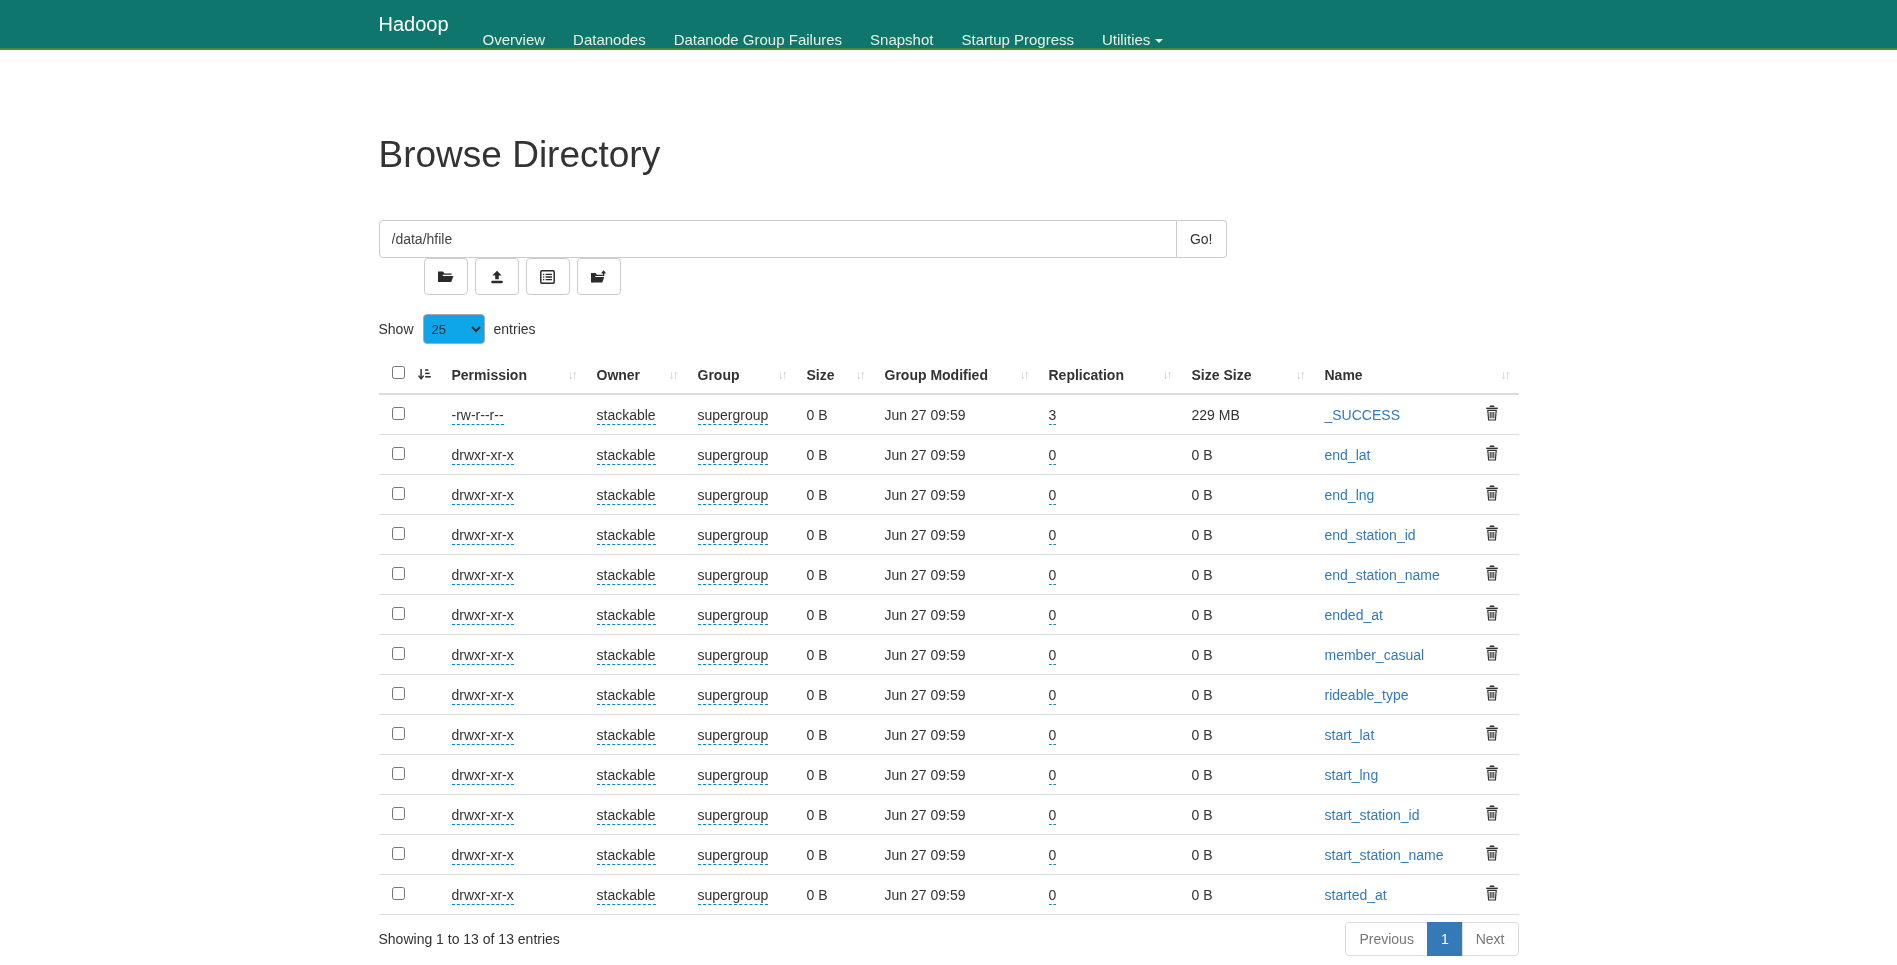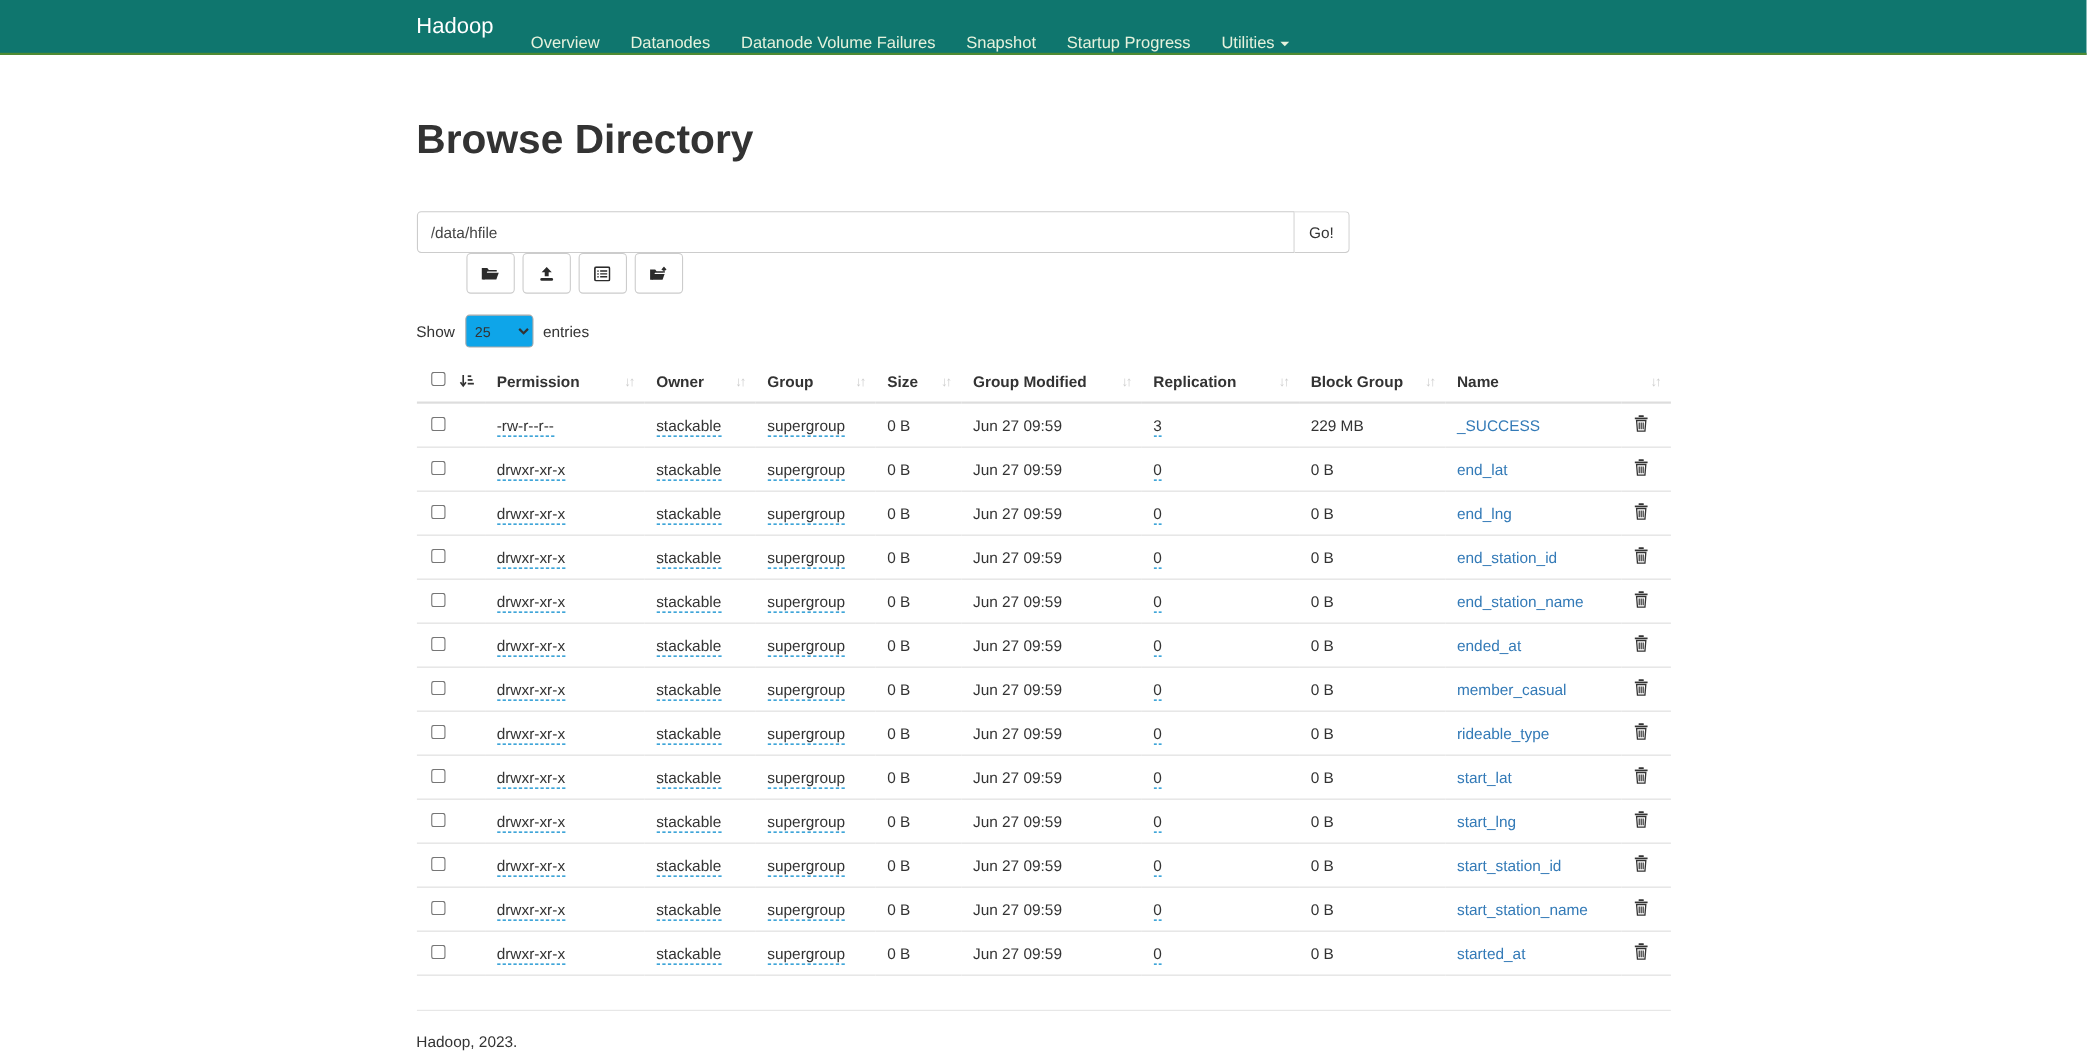--- a/index.html
+++ b/index.html
@@ -9,21 +9,21 @@
   
   .navbar { height:50px; background:#0f766e; border-bottom:2px solid #4e8a33; }
   .navbar-inner { width:1170px; margin:0 auto; height:100%; display:flex; align-items:center; padding:0 15px; }
   .brand { color:#ffffff; font-size:20px; text-decoration:none; margin-right:20px; }
   .nav-link { color:#e6f2dd; font-size:15px; text-decoration:none; padding:0 14px;margin-top:30px; }
   .caret { display:inline-block; width:0; height:0; margin-left:5px; vertical-align:middle;
            border-left:4px solid transparent; border-right:4px solid transparent; border-top:4px solid #e6f2dd; }
 
   
   .container { width:1170px; margin:0 auto; padding:0 15px; }
-  h1.page-title { font-size:37px; font-weight:700; color:#333; margin:56px 0 0 0; }
+  h1.page-title { font-size:37px; font-weight:400; color:#333; margin:84px 0 0 0; }
 
   
   .path-row { display:flex; align-items:flex-start; margin-top:44px;flex-direction:column; }
   .input-group { display:flex; width:848px; }
   .path-input { flex:1; height:38px; padding:6px 12px; font-size:14px; color:#444;
                 border:1px solid #ccc; border-radius:4px 0 0 4px; outline:none; font-family:inherit; }
   .go-btn { height:38px; padding:6px 13px; font-size:14px; color:#333; background:#fff;
             border:1px solid #ccc; border-left:none; border-radius:0 4px 4px 0; cursor:pointer; font-family:inherit; }
   .icon-toolbar { display:flex; margin-left:38px; }
   .tool-btn { width:44px; height:37px; margin-left:7px; background:#fff; border:1px solid #ccc;
@@ -70,21 +70,21 @@
   .site-footer { margin-top:20px; font-size:14px; color:#333; }
 </style>
 </head>
 <body>
 
 <nav class="navbar">
   <div class="navbar-inner">
     <a class="brand">Hadoop</a>
     <a class="nav-link">Overview</a>
     <a class="nav-link">Datanodes</a>
-    <a class="nav-link">Datanode Volume Failures</a>
+    <a class="nav-link">Datanode Group Failures</a>
     <a class="nav-link">Snapshot</a>
     <a class="nav-link">Startup Progress</a>
     <a class="nav-link"><span>Utilities</span><span class="caret"></span></a>
   </div>
 </nav>
 
 <div class="container">
 
   <h1 class="page-title">Browse Directory</h1>
 
@@ -169,21 +169,21 @@
               <rect x="8.2" y="8" width="5.6" height="1.6" fill="#333"></rect>
             </svg>
           </span>
         </th>
         <th><span>Permission</span><span class="sort-arrows">↓↑</span></th>
         <th><span>Owner</span><span class="sort-arrows">↓↑</span></th>
         <th><span>Group</span><span class="sort-arrows">↓↑</span></th>
         <th><span>Size</span><span class="sort-arrows">↓↑</span></th>
         <th><span>Group Modified</span><span class="sort-arrows">↓↑</span></th>
         <th><span>Replication</span><span class="sort-arrows">↓↑</span></th>
-        <th><span>Block Group</span><span class="sort-arrows">↓↑</span></th>
+        <th><span>Size Size</span><span class="sort-arrows">↓↑</span></th>
         <th colspan="2"><span>Name</span><span class="sort-arrows">↓↑</span></th>
       </tr>
     </thead>
     <tbody>
     <tr>
       <td class="select-col">
         <input type="checkbox" style="">
       </td>
       <td><span class="editable">-rw-r--r--</span></td>
       <td><span class="editable">stackable</span></td>
@@ -514,17 +514,25 @@
               <path d="M2.8 5.3h8.4L10.4 15H3.6z" fill="none" stroke="#333" stroke-width="1.2"></path>
               <path d="M5.2 7v6.2M7 7v6.2M8.8 7v6.2" stroke="#333" stroke-width="1.1"></path>
             </svg>
           </span>
         </button>
       </td>
     </tr>
   </tbody>
   </table>
 
+  <div class="table-footer">
+    <div class="summary">Showing 1 to 13 of 13 entries</div>
+    <div class="pagination">
+      <a class="page-item first">Previous</a>
+      <a class="page-item active">1</a>
+      <a class="page-item last">Next</a>
+    </div>
+  </div>
 
   <hr class="footer-rule">
   <div class="site-footer">Hadoop, 2023.</div>
 
 </div>
 
 </body></html>

